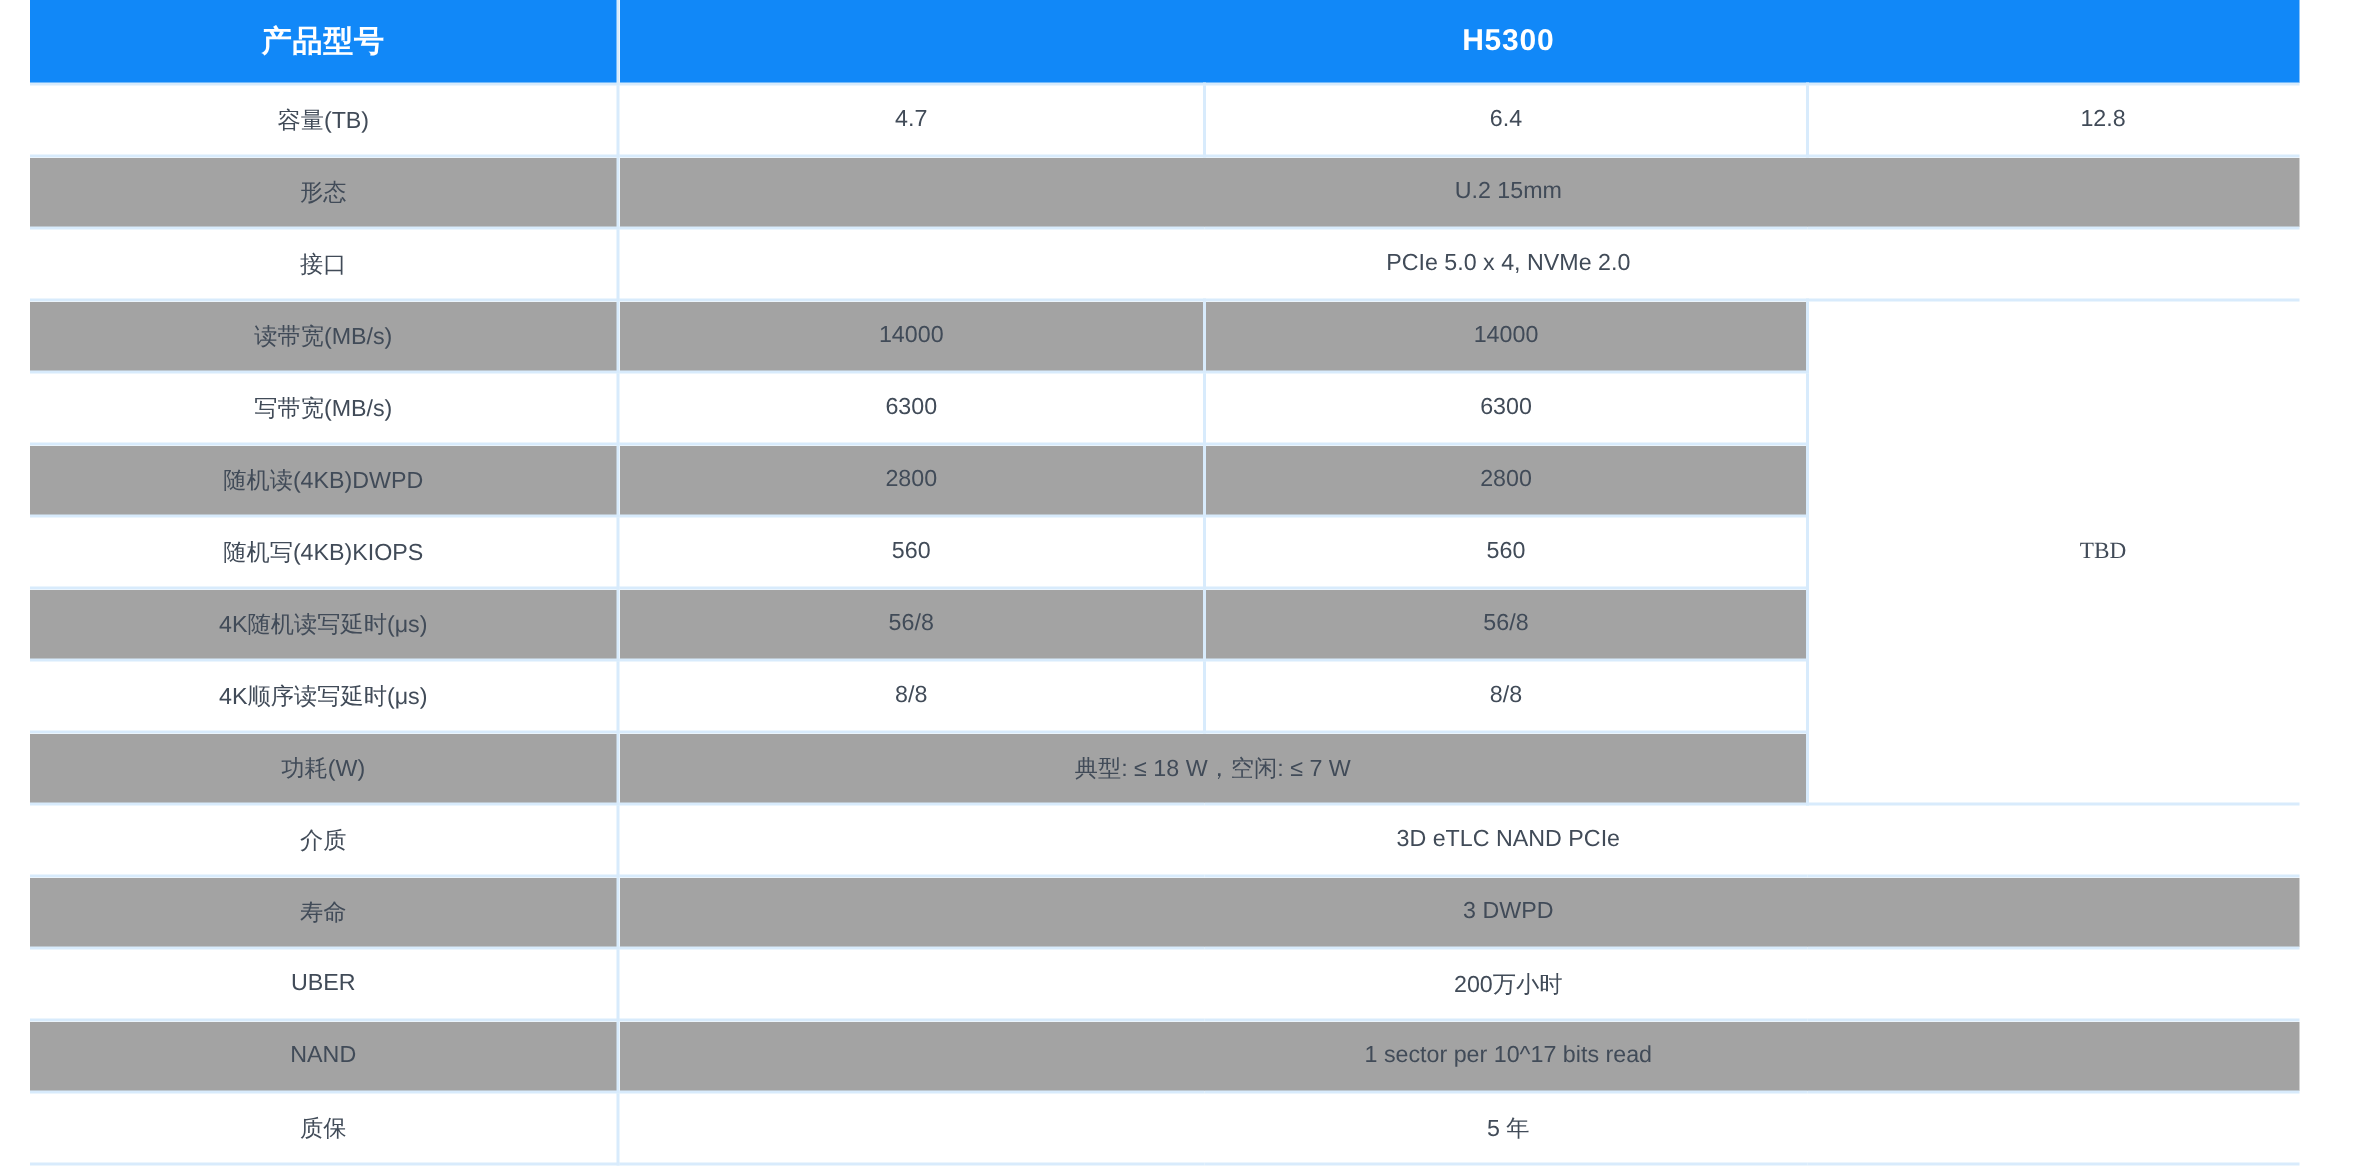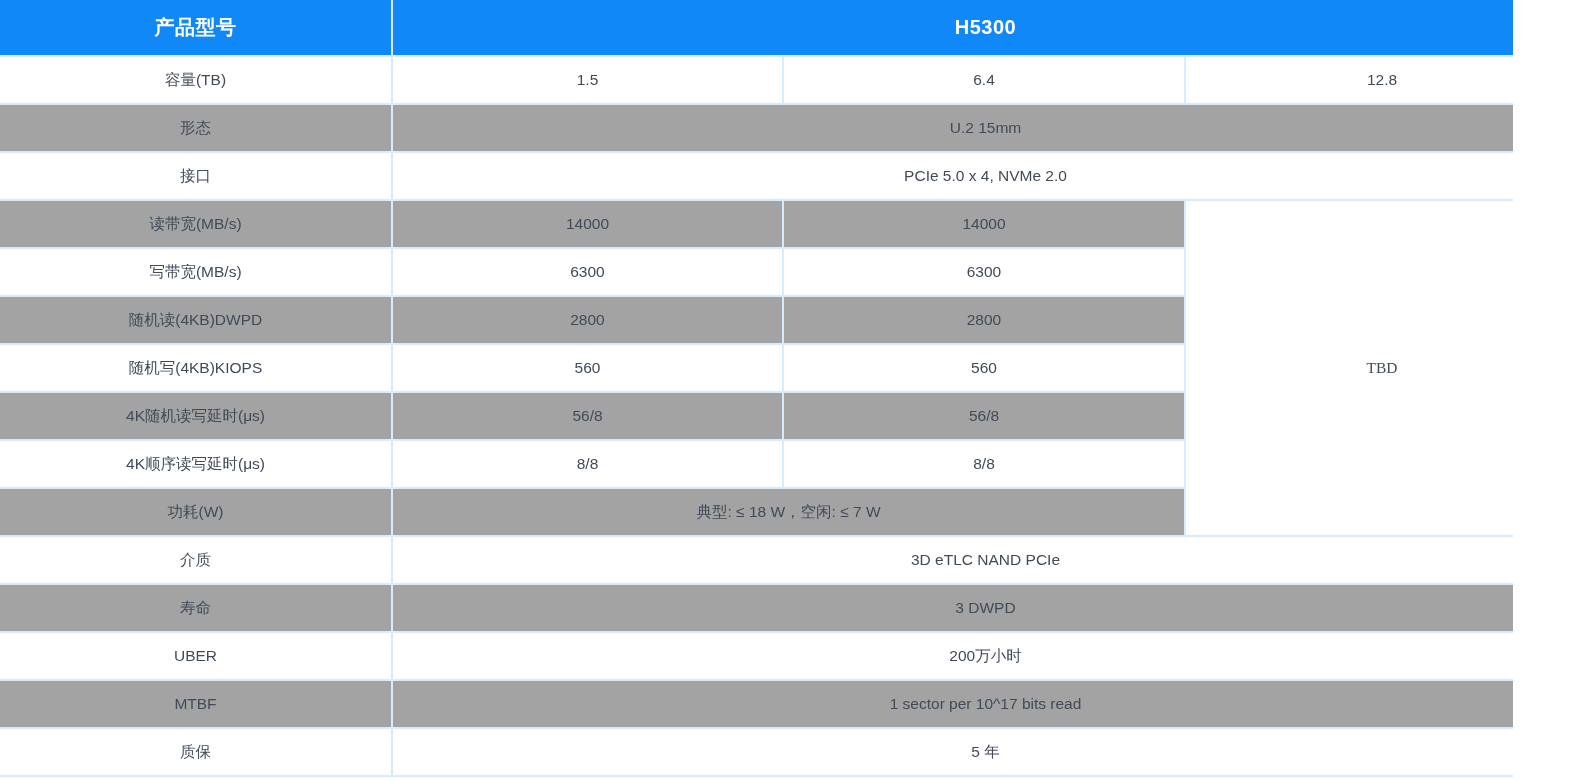--- a/index.html
+++ b/index.html
@@ -6,20 +6,21 @@
     margin: 0;
     padding: 0;
     background: #ffffff;
     font-family: "Liberation Sans", "DejaVu Sans", sans-serif;
   }
   .page {
     width: 1513px;
     height: 781px;
     overflow: hidden;
     background: #ffffff;
+    padding-left: 20px;
   }
   .table-wrap {
     width: 1578px;
     border-right: 3px solid #1d8ef6;
   }
   table.spec-table {
     border-collapse: collapse;
     table-layout: fixed;
     width: 1578px;
     color: #414b58;
@@ -68,21 +69,21 @@
       </colgroup>
 
       <tbody>
           <tr class="header-row">
         <th>产品型号</th>
         <th colspan="3">H5300</th>
       </tr>
 
       <tr class="spec-row">
         <td>容量(TB)</td>
-        <td>1.5</td>
+        <td>4.7</td>
         <td>6.4</td>
         <td>12.8</td>
       </tr>
 
       <tr class="spec-row alt">
         <td>形态</td>
         <td colspan="3">U.2 15mm</td>
       </tr>
 
       <tr class="spec-row">
@@ -141,21 +142,21 @@
         <td>寿命</td>
         <td colspan="3">3 DWPD</td>
       </tr>
 
       <tr class="spec-row">
         <td>UBER</td>
         <td colspan="3">200万小时</td>
       </tr>
 
       <tr class="spec-row alt">
-        <td>MTBF</td>
+        <td>NAND</td>
         <td colspan="3">1 sector per 10^17 bits read</td>
       </tr>
 
       <tr class="spec-row">
         <td>质保</td>
         <td colspan="3">5 年</td>
       </tr>
     </tbody>
       </table>
   </div>

